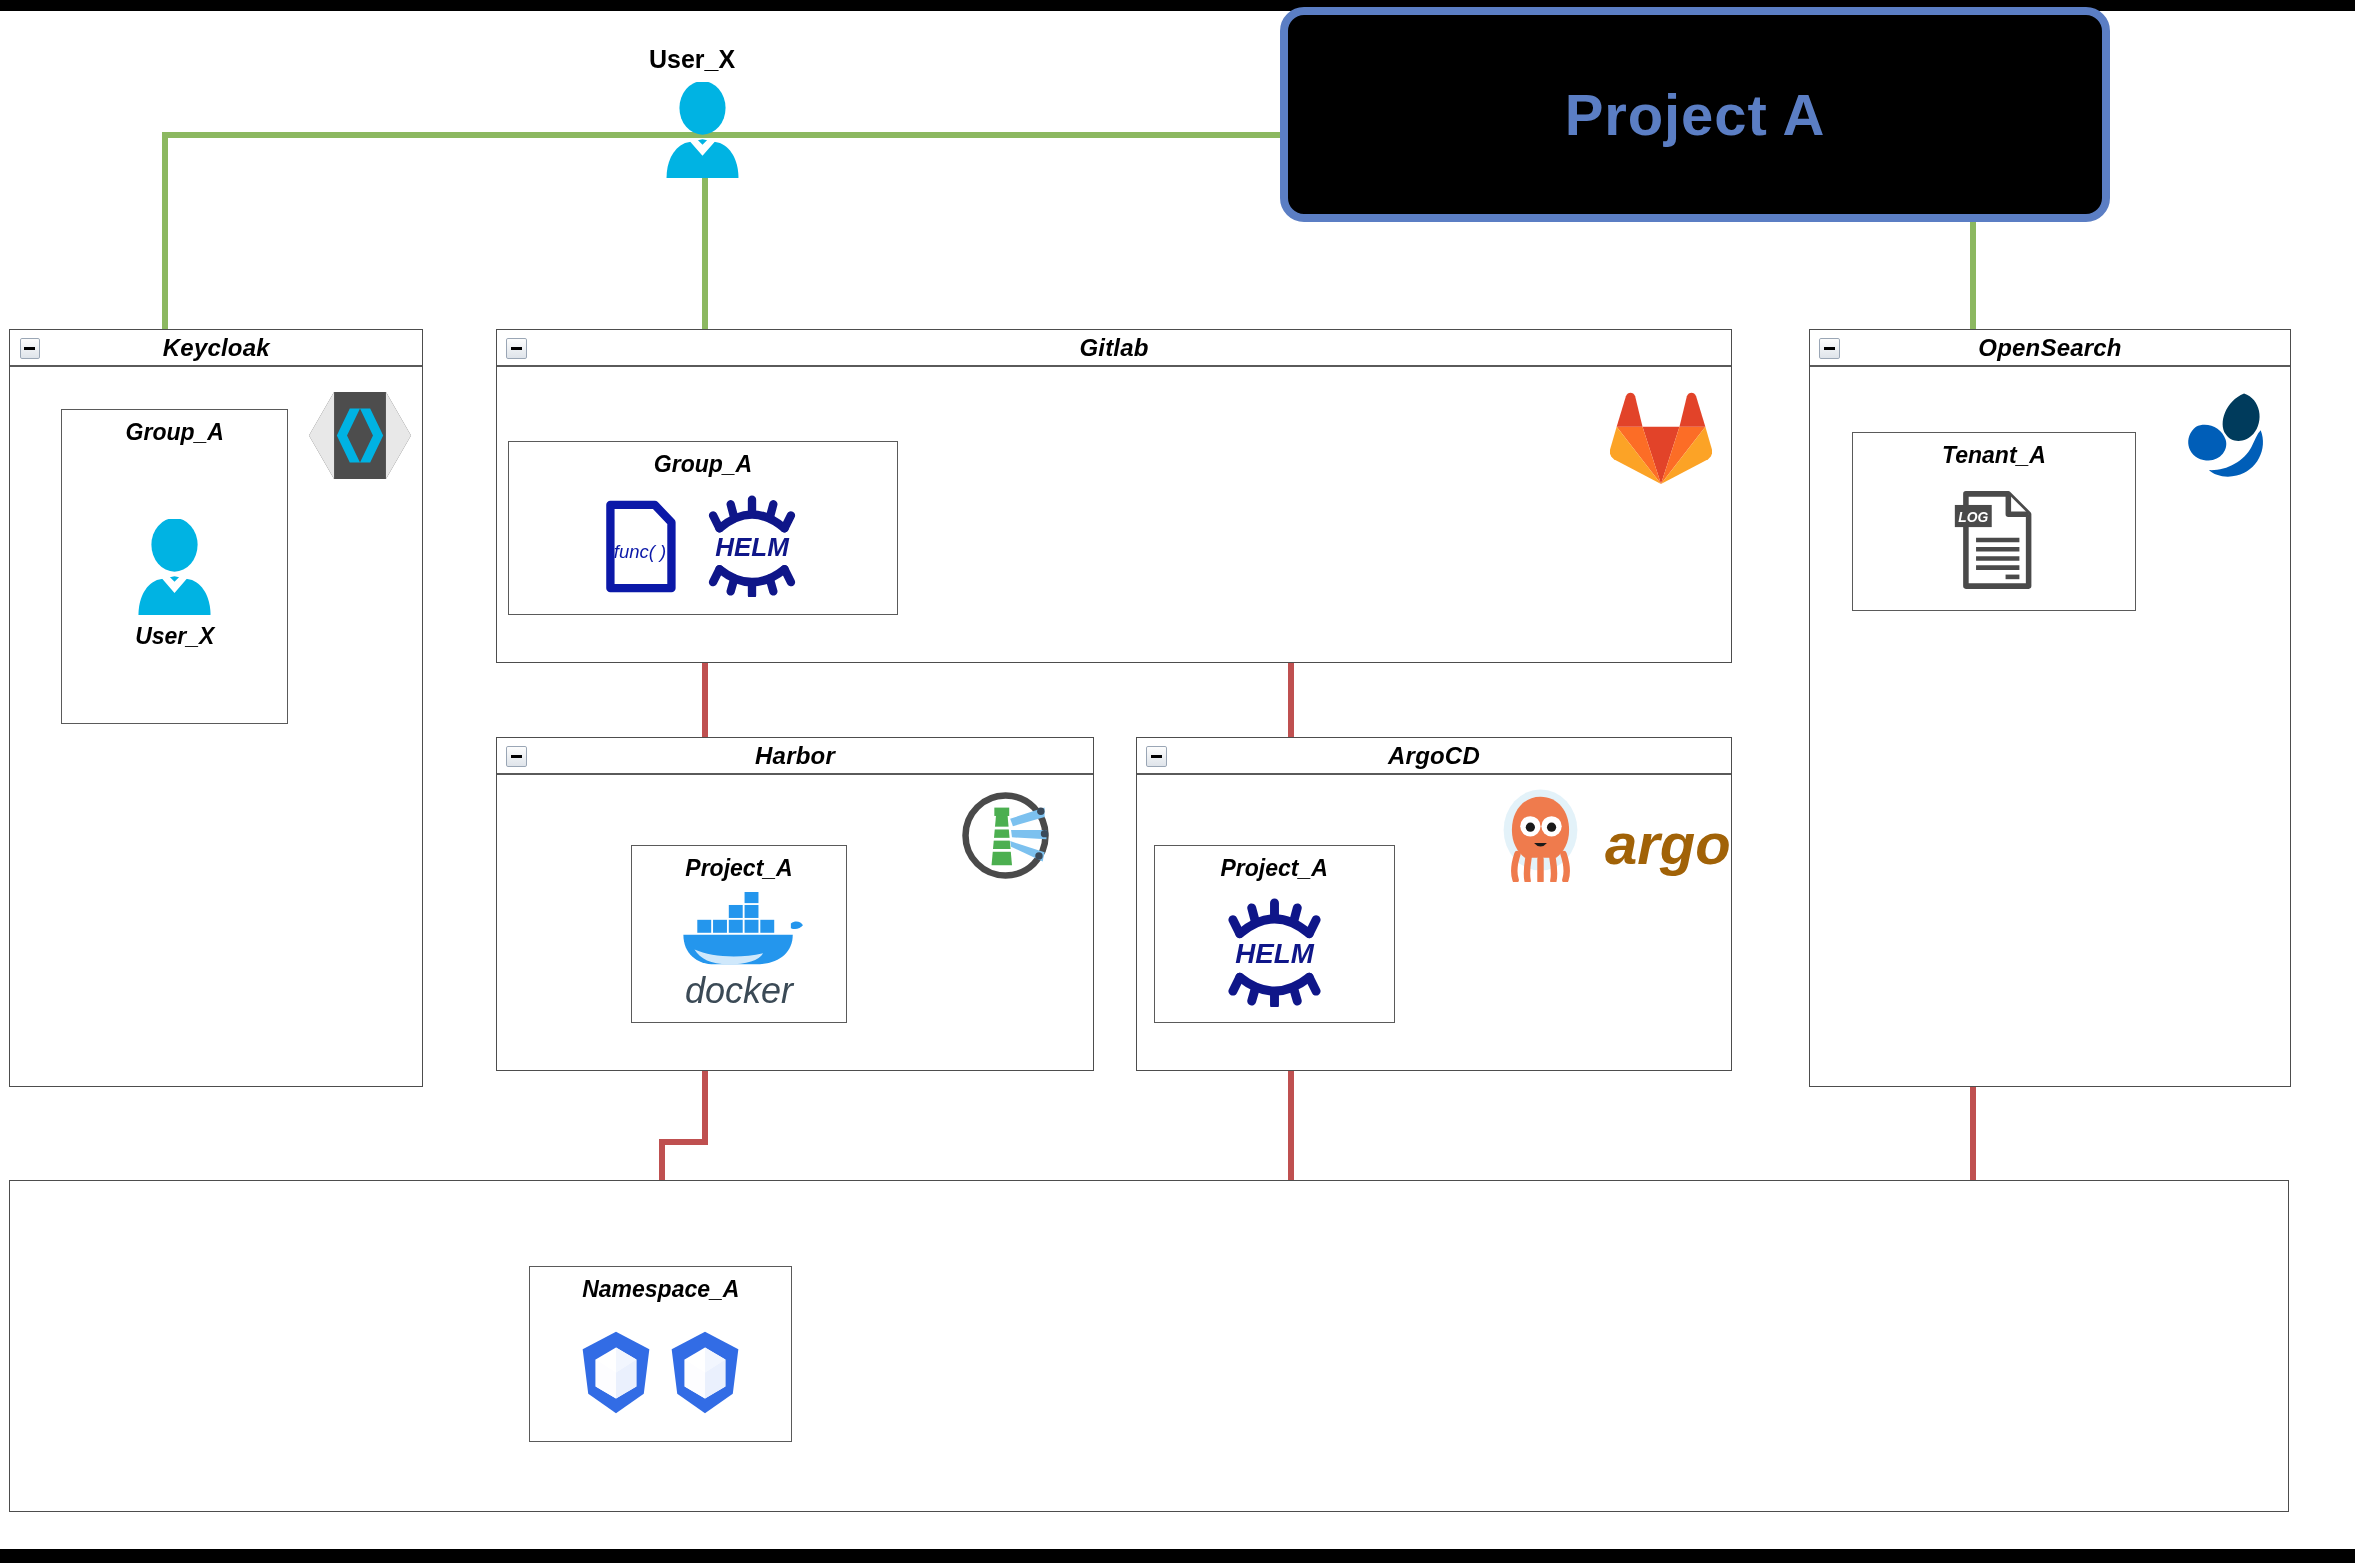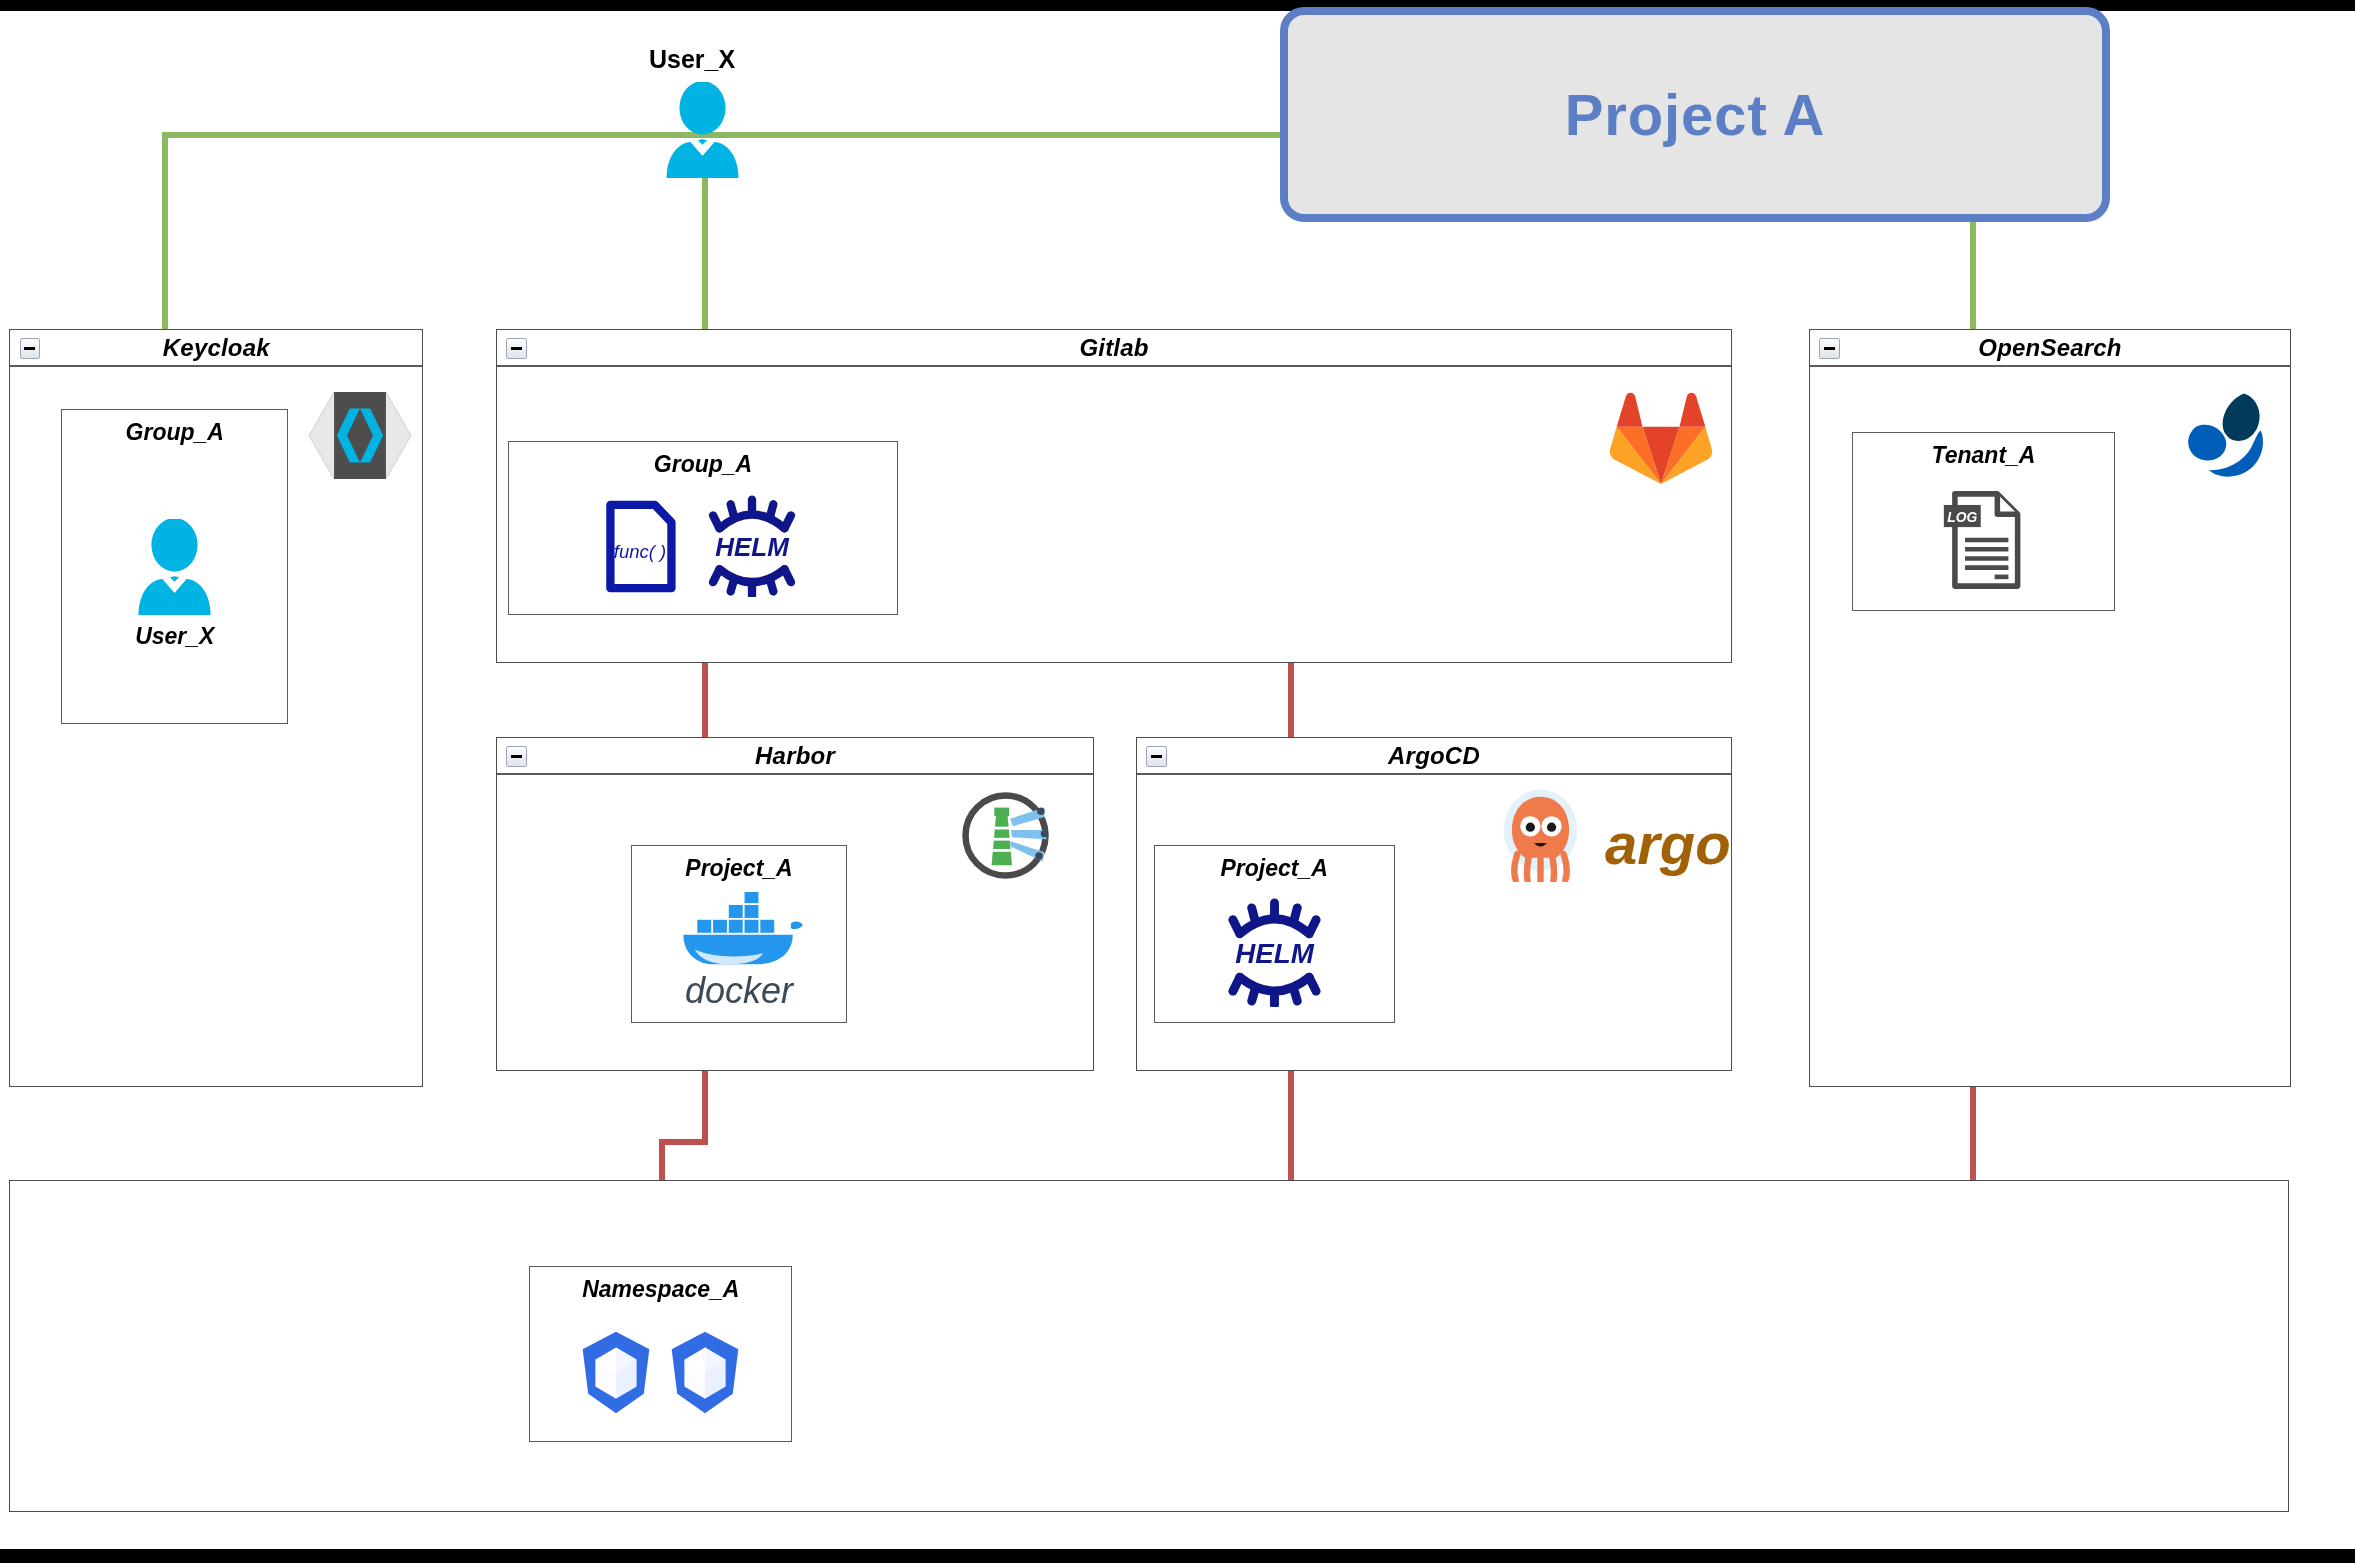--- a/index.html
+++ b/index.html
@@ -43,21 +43,21 @@
   .ahead{position:absolute;width:0;height:0;}
   .ahead.down{border-left:15px solid transparent;border-right:15px solid transparent;}
   .ahead.up{border-left:15px solid transparent;border-right:15px solid transparent;}
   .ahead.left{border-top:15px solid transparent;border-bottom:15px solid transparent;}
   .gdown{border-top:22px solid #8cb860;}
   .rdown{border-top:22px solid #bf5050;}
   .rup{border-bottom:22px solid #bf5050;}
   .rleft{border-right:22px solid #bf5050;}
   
   #projecta{
-    position:absolute;border:8.3px solid #5b7ec4;border-radius:24px;background:#e5e5e5;
+    position:absolute;border:8.3px solid #5b7ec4;border-radius:24px;background:#000000;
     display:flex;align-items:center;justify-content:center;box-sizing:border-box;
   }
   #projecta .pa-text{
     font-size:58px;font-weight:bold;color:#5b7ec4;letter-spacing:0.9px;white-space:nowrap;
   }
   
   #userx-label{
     position:absolute;font-size:25px;font-weight:bold;color:#000;white-space:nowrap;
   }
   .usericon{position:absolute;}
@@ -186,21 +186,21 @@
           <i></i>
         </div>
       <span class="t">OpenSearch</span>
     </div>
 
     <svg class="logo" style="left:362px;top:56px;" width="97" height="97" viewBox="0 0 105 105">
       <path d="M78 8 C96 14 100 38 88 52 C79 62 64 62 58 52 C50 40 58 16 78 8 Z" fill="#003b5c"></path>
       <path d="M26 44 C12 55 16 76 34 80 C50 84 62 70 58 58 C54 45 38 38 26 44 Z" fill="#005eb8"></path>
       <path d="M96 48 C104 68 92 92 70 97 C58 100 46 97 40 91 C58 92 78 82 86 66 C90 58 92 52 96 48 Z" fill="#005eb8"></path>
     </svg>
-    <div class="node" style="left:42px;top:102px;width:263px;height:179px;">
+    <div class="node" style="left:42px;top:102px;width:284px;height:179px;">
       <div class="nlabel">Tenant_A</div>
       <div class="nbody">
 
         <svg width="83" height="100" viewBox="0 0 90 108">
           <path d="M14 4 L60 4 L82 26 L82 104 L14 104 Z" fill="#fff" stroke="#4a4a4a" stroke-width="6" stroke-linejoin="round"></path>
           <path d="M60 4 L60 26 L82 26" fill="#fff" stroke="#4a4a4a" stroke-width="6" stroke-linejoin="round"></path>
           <rect x="2" y="16" width="40" height="24" fill="#4a4a4a"></rect>
           <text x="22" y="34" font-family="'Liberation Sans',sans-serif" font-size="15" font-weight="bold" fill="#ffffff" text-anchor="middle">LOG</text>
           <g stroke="#4a4a4a" stroke-width="5">
             <line x1="25" y1="54" x2="72" y2="54"></line>

